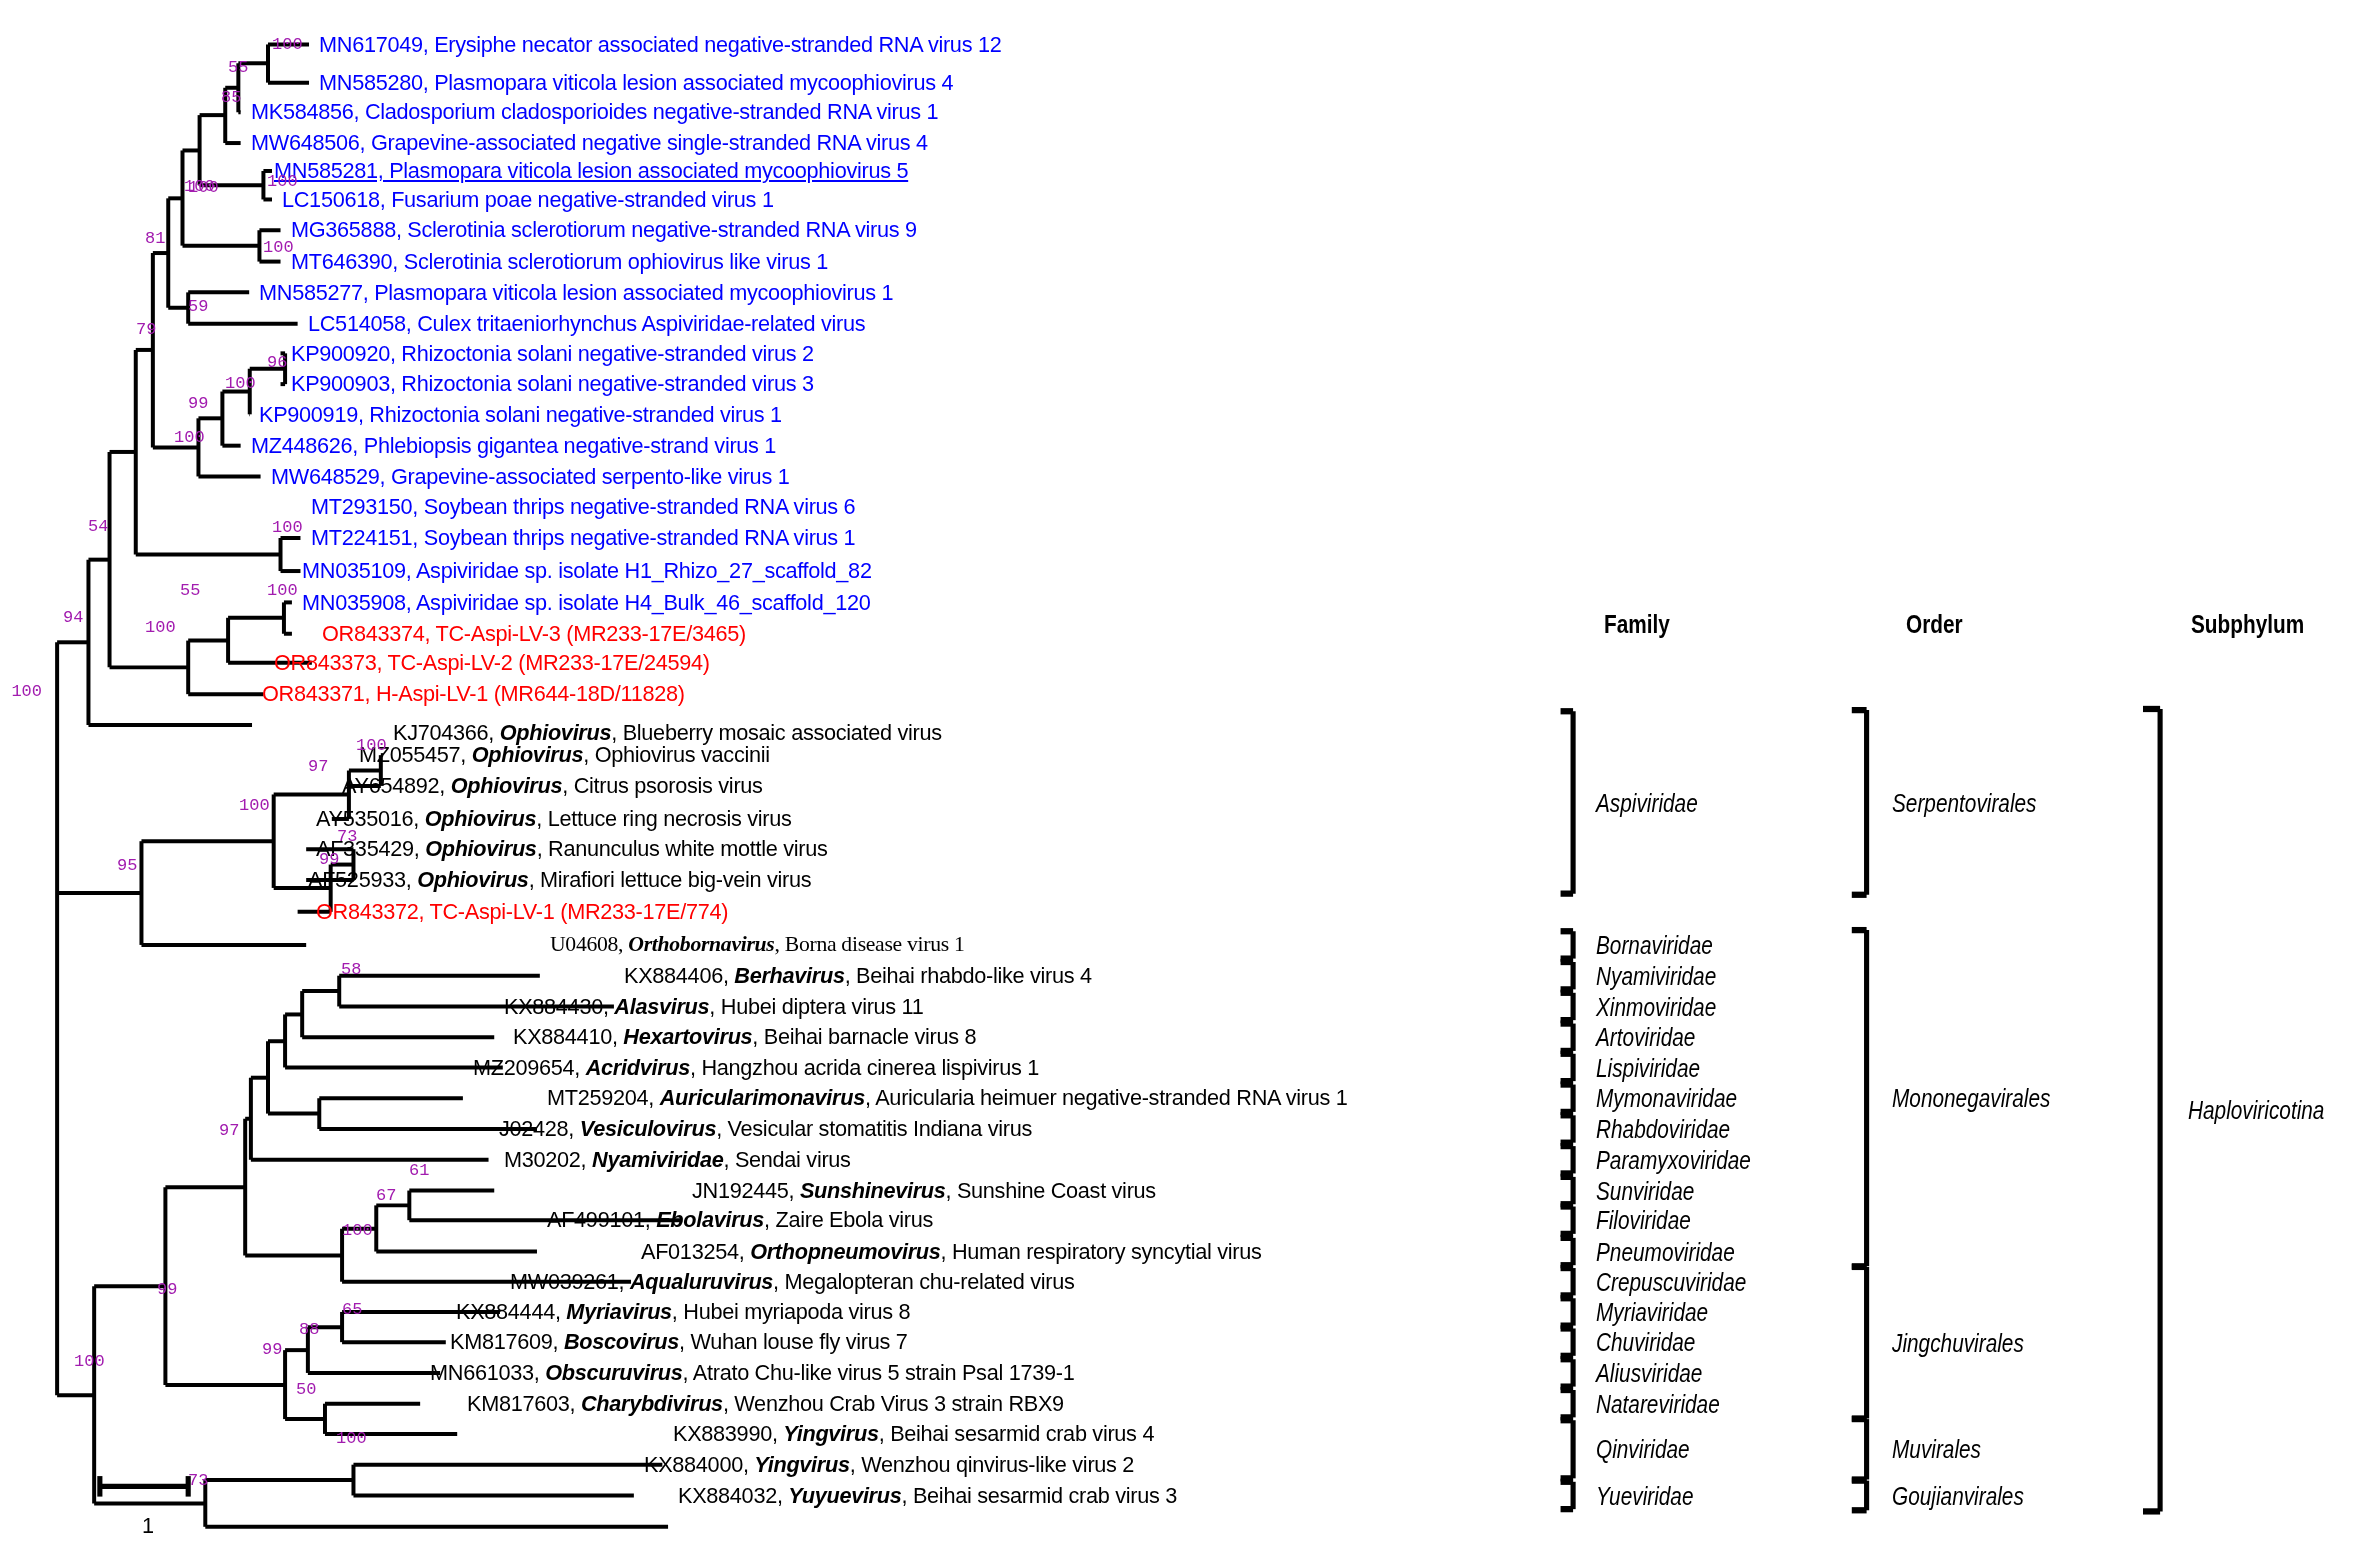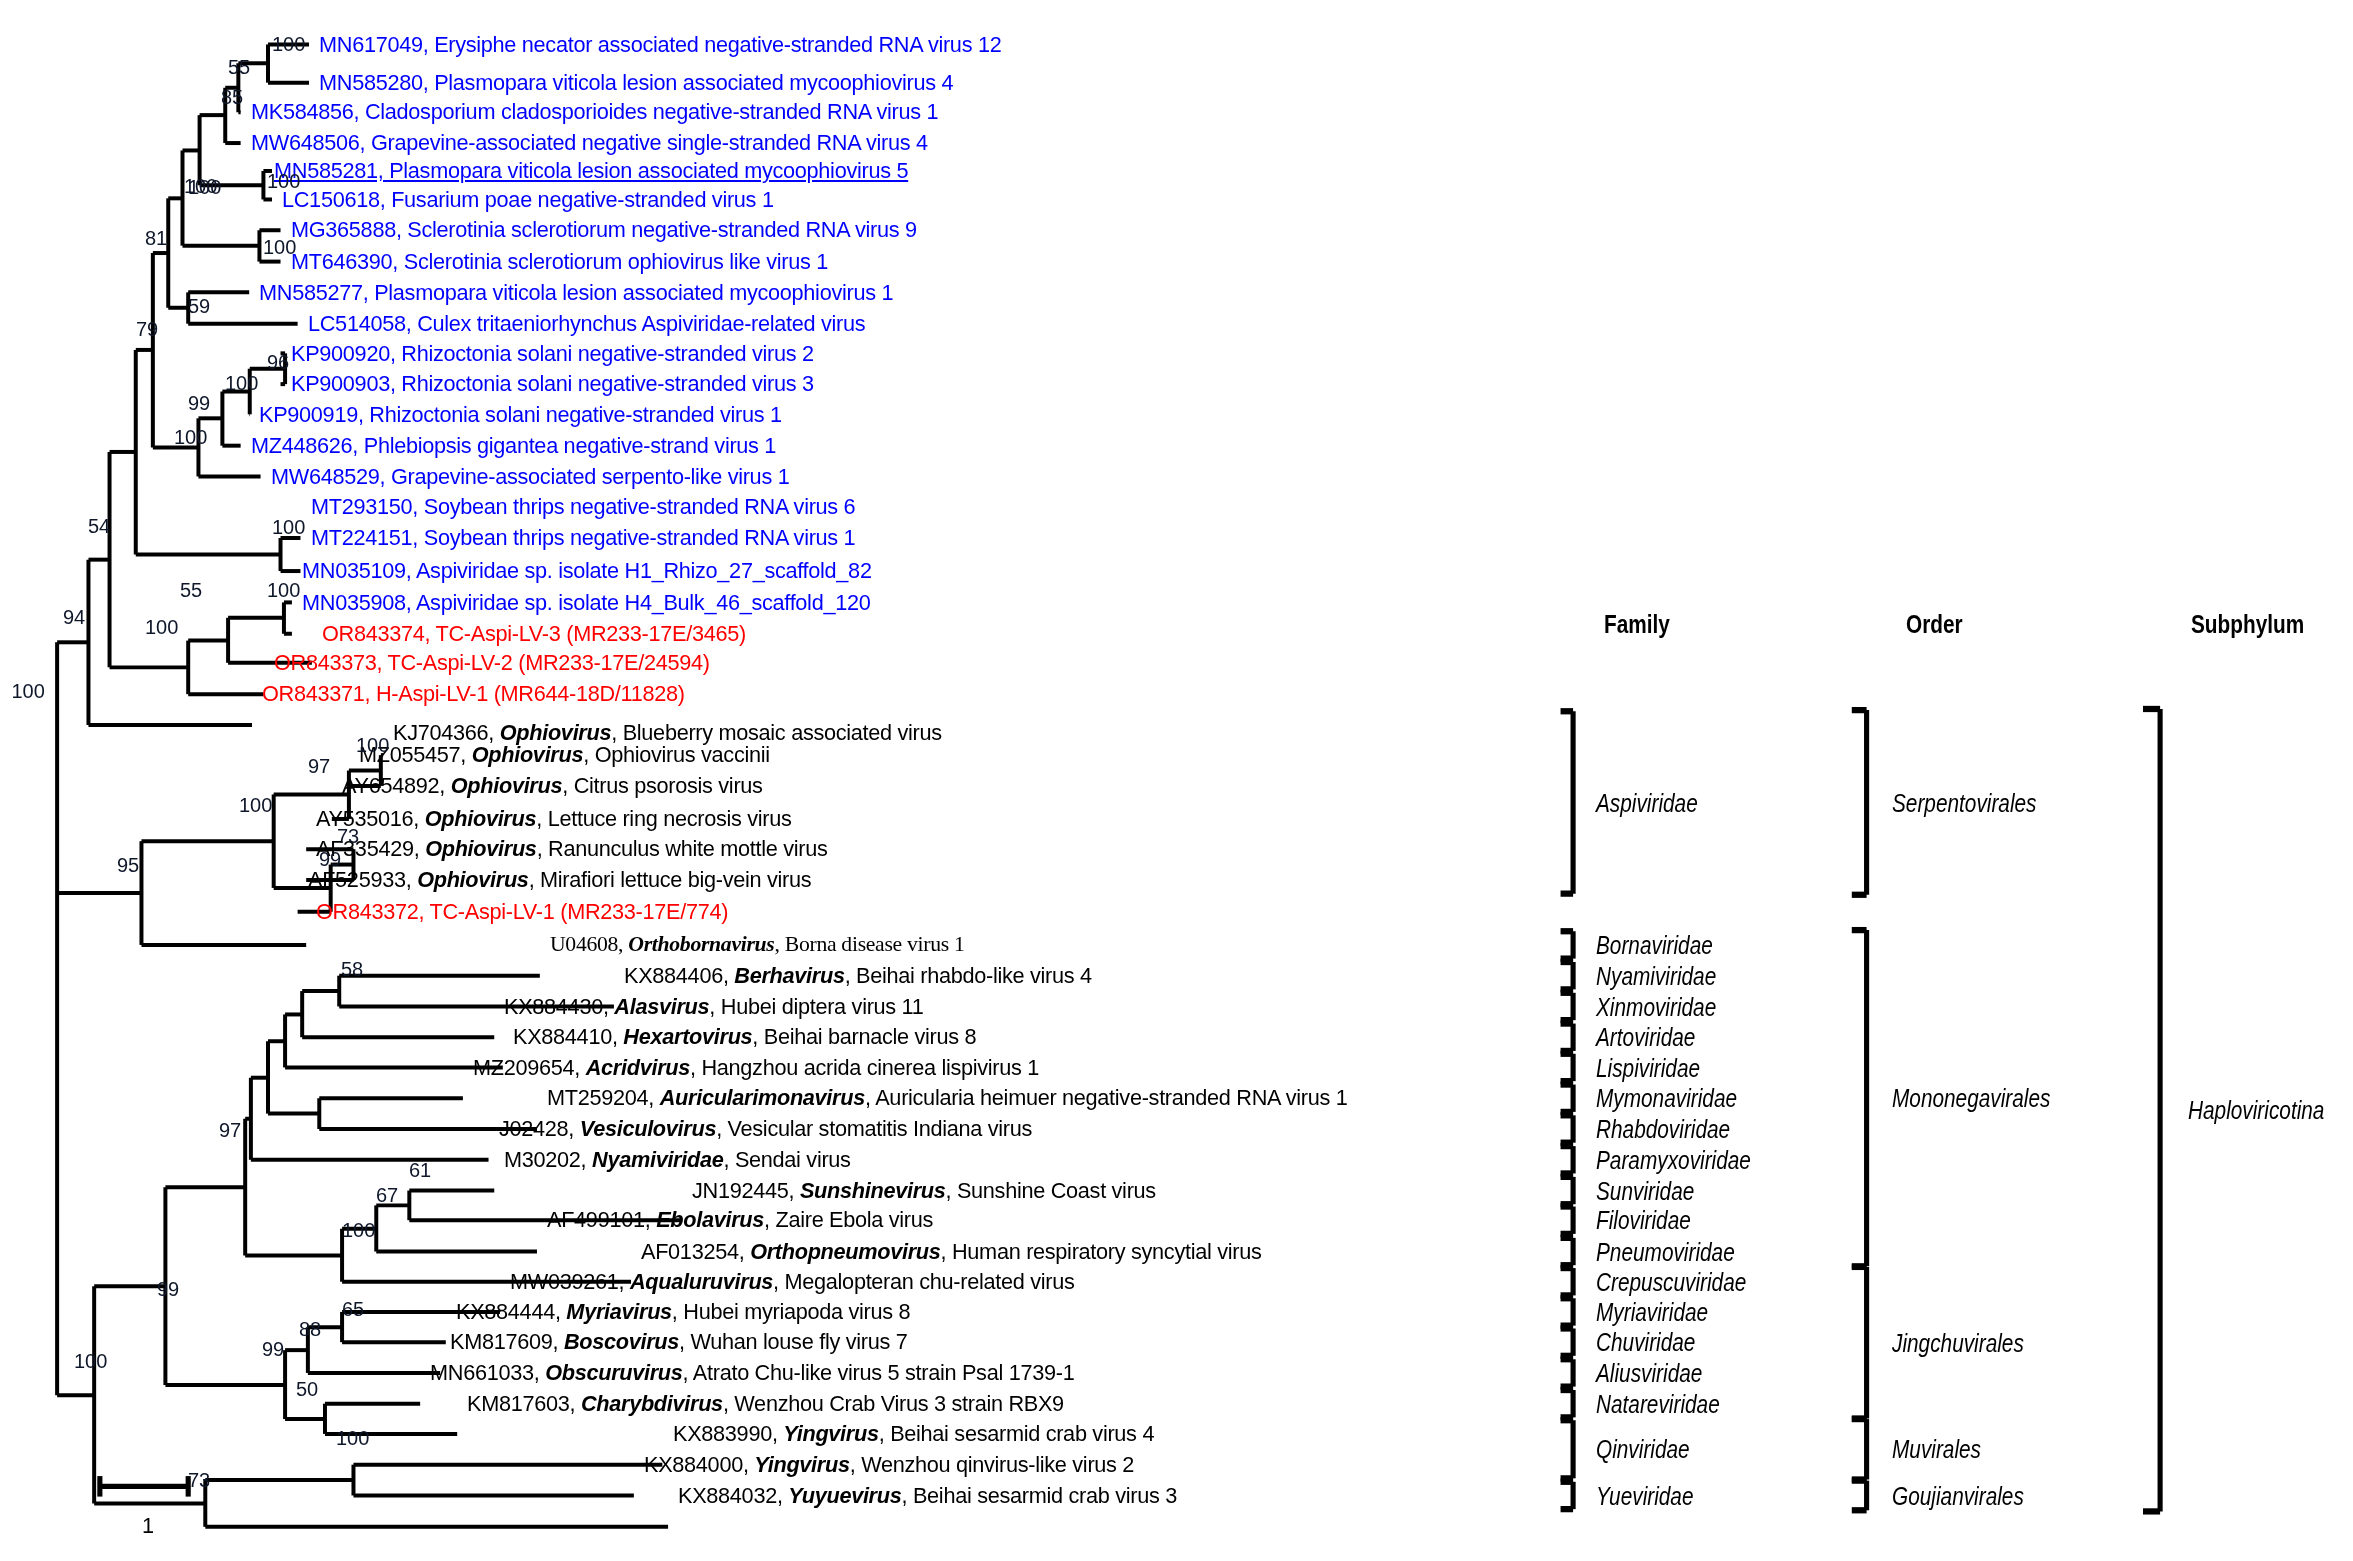--- a/index.html
+++ b/index.html
@@ -5,22 +5,22 @@
   html,body{margin:0;padding:0;background:#ffffff;}
   body{font-family:"Liberation Sans",sans-serif;}
   #root{position:relative;width:2354px;height:1561px;background:#fff;overflow:hidden;}
   svg.tree{position:absolute;left:0;top:0;width:2354px;height:1561px;pointer-events:none;}
   .lbl{position:absolute;white-space:nowrap;font-family:"Liberation Sans",sans-serif;
        font-size:21.7px;line-height:21.7px;letter-spacing:-0.3px;}
   .lbl.blue{color:#0000ff;}
   .lbl.red{color:#ff0000;}
   .lbl.black{color:#000000;}
   .lbl b{font-weight:bold;font-style:italic;}
-  .bs{position:absolute;color:#0f172a;font-size:20px;line-height:21px;
-      font-family:Liberation Sans, sans-serif;white-space:nowrap;}
+  .bs{position:absolute;color:#a21caf;font-size:17px;line-height:21px;
+      font-family:Liberation Mono, monospace;white-space:nowrap;}
   .colhead{position:absolute;color:#000;font-weight:bold;font-size:26px;
            font-family:"Liberation Sans",sans-serif;white-space:nowrap;
            transform:scaleX(0.80);transform-origin:left center;}
   .taxname{position:absolute;color:#000;font-style:italic;font-size:26px;
            font-family:"Liberation Sans",sans-serif;white-space:nowrap;
            transform:scaleX(0.80);transform-origin:left center;}
   .scalelab{position:absolute;color:#000;font-size:21.7px;
             font-family:"Liberation Sans",sans-serif;}
 </style>
 </head>

